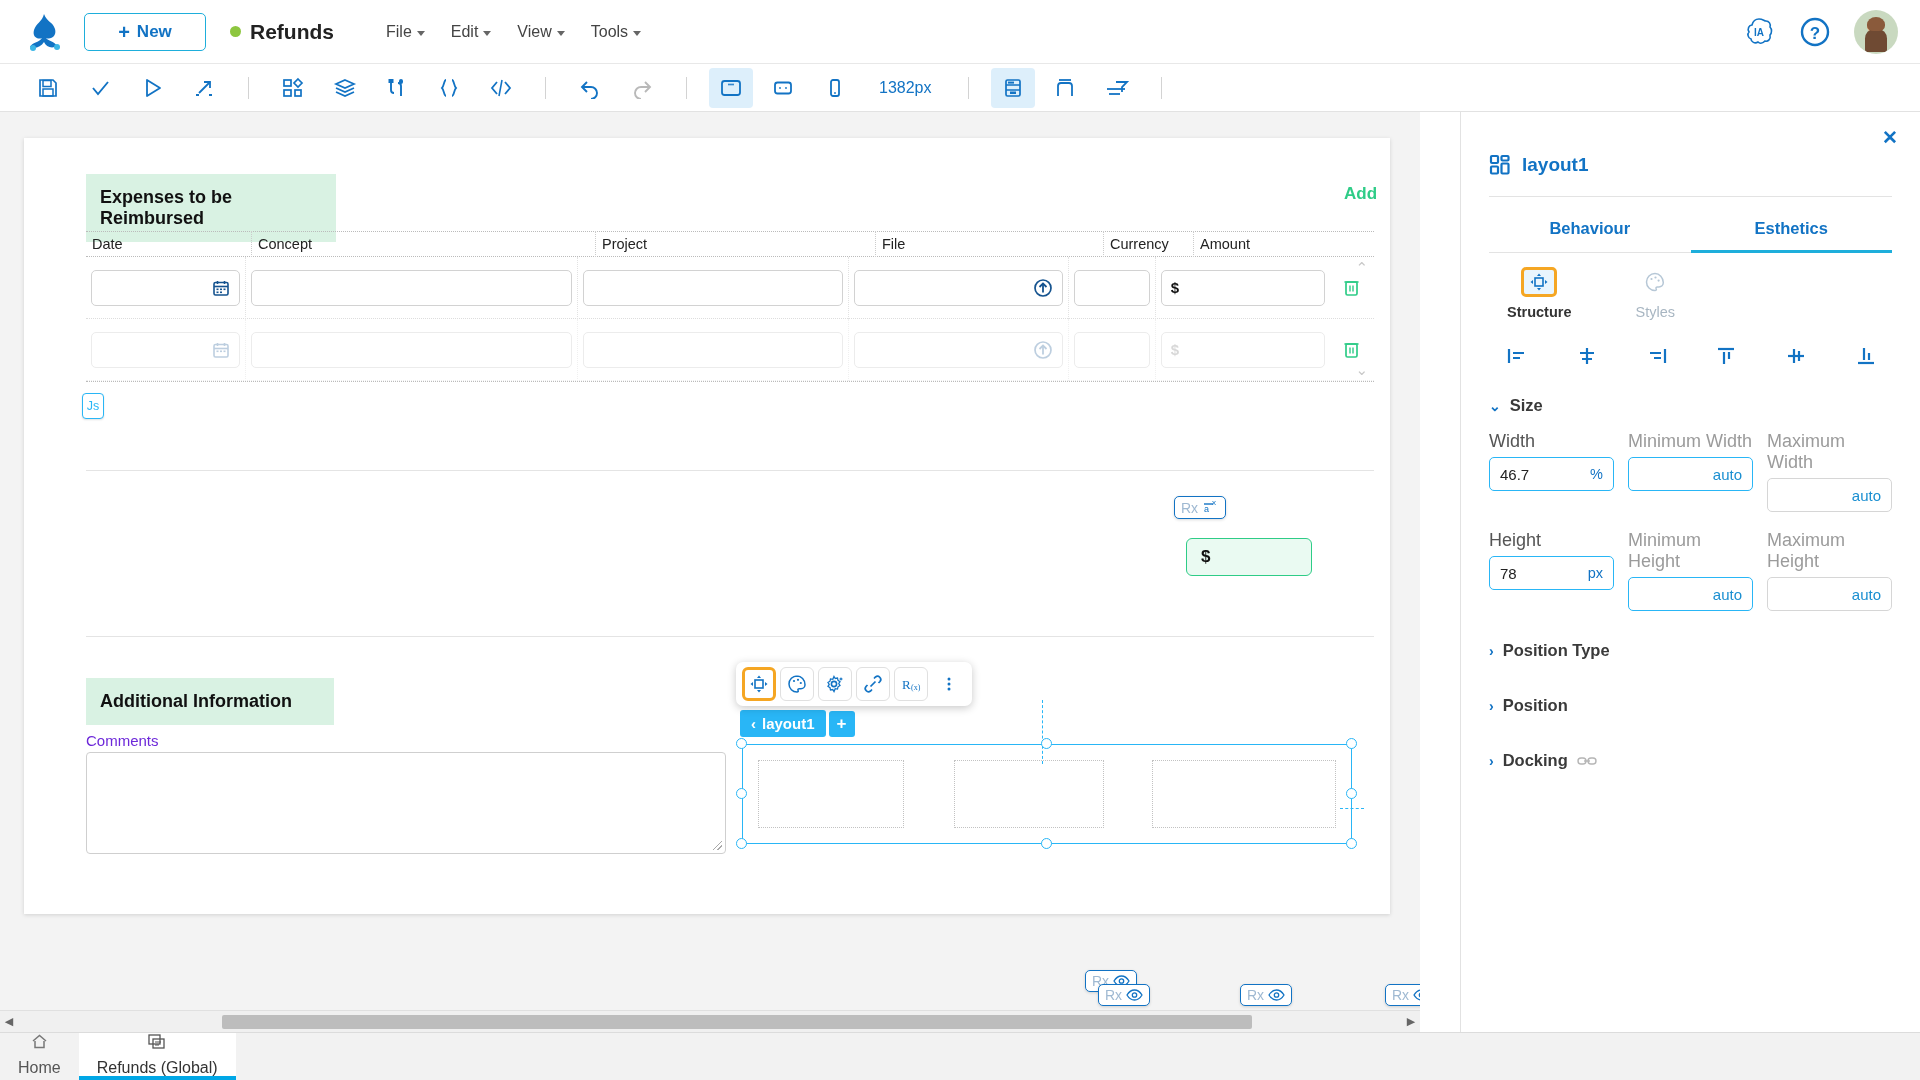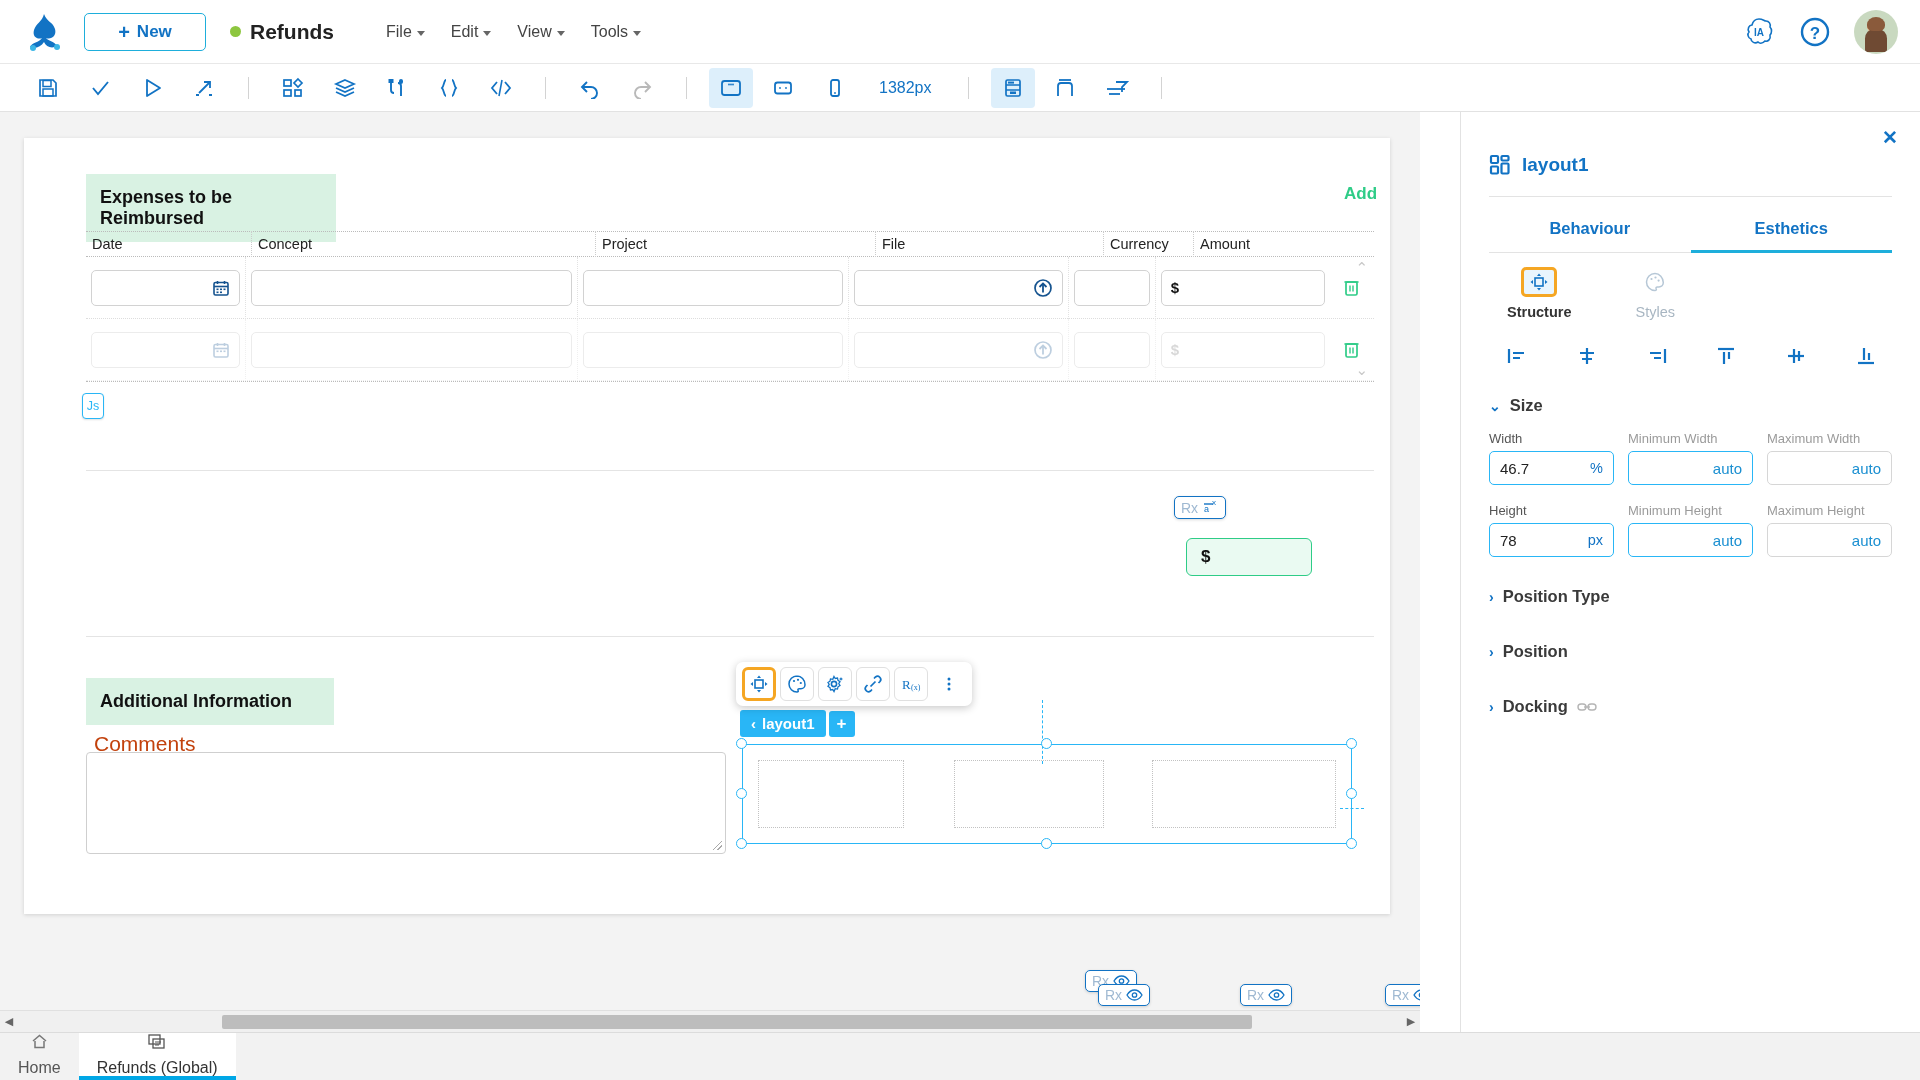--- a/index.html
+++ b/index.html
@@ -137,21 +137,21 @@
   }
   .sel-box { position: absolute; border: 1.6px solid #29b6f6; z-index: 30; }
   .handle {
     position: absolute; width: 11px; height: 11px; border: 1.6px solid #29b6f6;
     background: #fff; border-radius: 50%; z-index: 33;
   }
   .guide-v { position: absolute; border-left: 1.5px dashed #29b6f6; z-index: 29; }
   .guide-h { position: absolute; border-top: 1.5px dashed #29b6f6; z-index: 29; }
   .inner-cell { position: absolute; border: 1px dotted #c2c2c2; background: #fff; }
 
-  .comments-label { position: absolute; font-size: 21px; color: #c2410c; margin-left: 8px; }
+  .comments-label { position: absolute; font-size: 15px; color: #6d28d9; }
   .textarea-box {
     position: absolute; border: 1px solid #cfcfcf; border-radius: 4px; background: #fff;
   }
   .textarea-box:after {
     content: ""; position: absolute; right: 3px; bottom: 3px; width: 9px; height: 9px;
     background:
       linear-gradient(135deg, transparent 45%, #aaa 45%, #aaa 55%, transparent 55%),
       linear-gradient(135deg, transparent 70%, #aaa 70%, #aaa 80%, transparent 80%);
   }
 
@@ -192,21 +192,21 @@
   .mode.dim .lbl { color: #a8b6c2; font-weight: normal; }
   .align-row { display: flex; justify-content: space-between; padding: 20px 6px 0 8px; }
   .align-btn { width: 40px; height: 32px; display: flex; align-items: center; justify-content: center; cursor: pointer; }
   .section-head {
     display: flex; align-items: center; gap: 9px; font-size: 16.5px; font-weight: bold;
     color: #3a3a3a; cursor: pointer;
   }
   .chev { color: #1273c4; font-size: 14px; font-weight: bold; }
   .grid3 { display: flex; gap: 14px; margin-top: 10px; }
   .field-col { flex: 1; }
-  .field-label { font-size: 13px; color: #555; margin-bottom: 5px; }
+  .field-label { font-size: 18px; color: #555; margin-bottom: 5px; }
   .field-label.dim { color: #9b9b9b; }
   .input {
     height: 34px; border: 1.4px solid #29b6f6; border-radius: 5px;
     display: flex; align-items: center; padding: 0 10px; font-size: 15px; color: #222; background: #fff;
   }
   .input.grey { border-color: #d6d6d6; }
   .input .unit { margin-left: auto; color: #1273c4; font-size: 14.5px; }
   .input .auto { margin-left: auto; color: #1a8fd1; font-size: 15px; }
 
   

